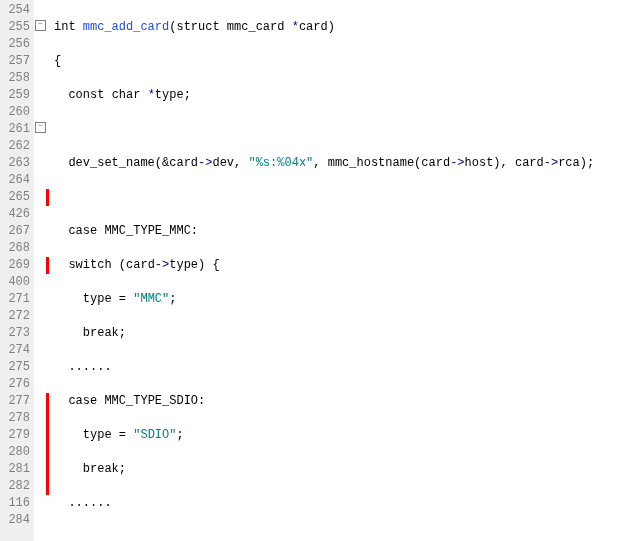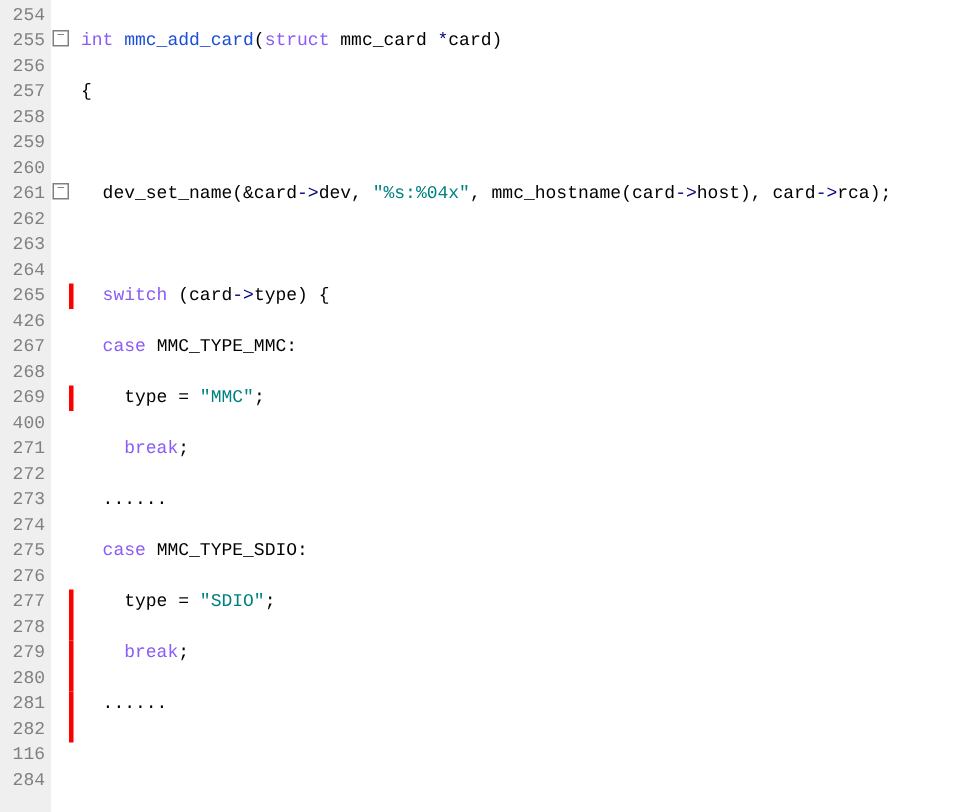--- a/index.html
+++ b/index.html
@@ -52,21 +52,21 @@
     width: 3px;
     height: 17px;
     background: #ff0000;
   }
   .code {
     padding: 2px 0 2px 4px;
     line-height: 17px;
     white-space: pre;
   }
   .ln { height: 17px; }
-  .kw   { color: #8b5cf6; }
+  .kw   { color: #000000; }
   .func { color: #1d4ed8; }
   .str  { color: #008080; }     
   .dots { color: #000000; }
   .op   { color: #000080; }
 </style>
 </head>
 <body>
 
 <div class="code-area">
   <div class="gutter">
@@ -115,25 +115,26 @@
     <div class="chg" style="top:410px;"></div>
     <div class="chg" style="top:427px;"></div>
     <div class="chg" style="top:444px;"></div>
     <div class="chg" style="top:461px;"></div>
     <div class="chg" style="top:478px;"></div>
   </div>
 
   <div class="code">
 <div class="ln"><span class="kw">int</span> <span class="func">mmc_add_card</span>(<span class="kw">struct</span> <span>mmc_card</span> <span class="op">*</span><span>card</span>)</div>
 <div class="ln"><span>{</span></div>
+<div class="ln"><span>  </span><span class="kw">const</span> <span class="kw">char</span> <span class="op">*</span><span>type</span><span>;</span></div>
 <div class="ln"><span> </span></div>
 <div class="ln"><span>  </span><span>dev_set_name</span><span>(&amp;</span><span>card</span><span class="op">-&gt;</span><span>dev</span><span>, </span><span class="str">"%s:%04x"</span><span>, </span><span>mmc_hostname</span><span>(</span><span>card</span><span class="op">-&gt;</span><span>host</span><span>)</span><span>, </span><span>card</span><span class="op">-&gt;</span><span>rca</span><span>);</span></div>
 <div class="ln"><span> </span></div>
+<div class="ln"><span>  </span><span class="kw">case</span><span> </span><span>MMC_TYPE_MMC</span><span>:</span></div>
 <div class="ln"><span>  </span><span class="kw">switch</span><span> (</span><span>card</span><span class="op">-&gt;</span><span>type</span><span>) {</span></div>
-<div class="ln"><span>  </span><span class="kw">case</span><span> </span><span>MMC_TYPE_MMC</span><span>:</span></div>
 <div class="ln"><span>    </span><span>type</span><span> = </span><span class="str">"MMC"</span><span>;</span></div>
 <div class="ln"><span>    </span><span class="kw">break</span><span>;</span></div>
 <div class="ln"><span>  </span><span class="dots">......</span></div>
 <div class="ln"><span>  </span><span class="kw">case</span><span> </span><span>MMC_TYPE_SDIO</span><span>:</span></div>
 <div class="ln"><span>    </span><span>type</span><span> = </span><span class="str">"SDIO"</span><span>;</span></div>
 <div class="ln"><span>    </span><span class="kw">break</span><span>;</span></div>
 <div class="ln"><span>  </span><span class="dots">......</span></div>
 
 
 

